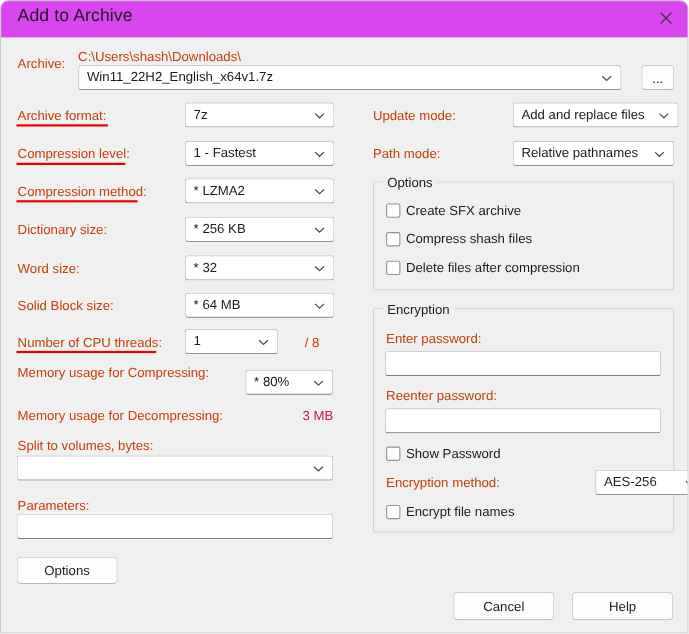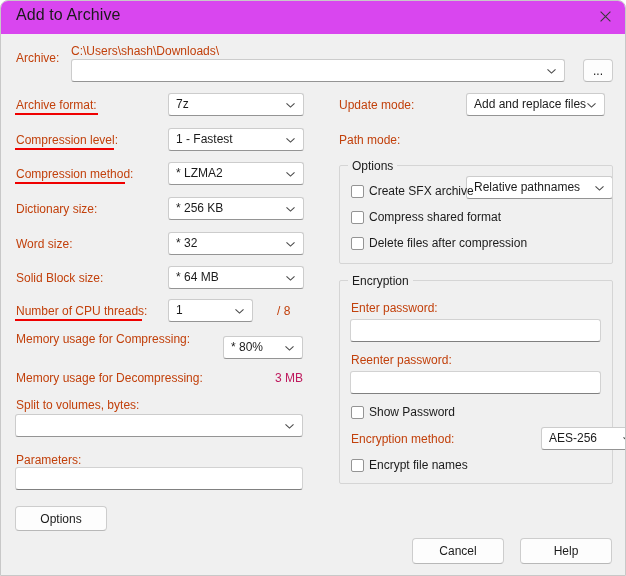--- a/index.html
+++ b/index.html
@@ -190,20 +190,21 @@
       <svg width="11" height="11" viewBox="0 0 11 11">
         <path d="M0.6 0.6 L10.4 10.4 M10.4 0.6 L0.6 10.4" stroke="#3a3a3a" stroke-width="1.1" fill="none"></path>
       </svg>
     </div>
   </div>
 
   <div class="lbl" style="left:15px; top:50px;">Archive:</div>
   <div class="lbl" style="left:70px; top:43px;">C:\Users\shash\Downloads\</div>
 
   <div class="combo" style="left:70px; top:58px; width:494px;">
+    <div class="ctext">Win11_22H2_English_x64v1.7z</div>
     <span class="chev">
       <svg width="11" height="11" viewBox="0 0 11 11">
           <path d="M1.5 3.8 L5.5 7.6 L9.5 3.8" stroke="#4a4a4a" stroke-width="1.1" fill="none"></path>
         </svg>
     </span>
   </div>
 
   <div class="btn" style="left:582px; top:58px; width:30px; height:23px;">...</div>
 
   <div class="lbl" style="left:15px; top:97px;">Archive format:</div>
@@ -303,49 +304,49 @@
         </svg>
     </span>
   </div>
 
   <div class="lbl" style="left:15px; top:452px;">Parameters:</div>
   <div class="tinput" style="left:14px; top:466px; width:288px;"></div>
 
   <div class="btn" style="left:14px; top:505px; width:92px; height:25px;">Options</div>
 
   <div class="lbl" style="left:338px; top:97px;">Update mode:</div>
-  <div class="combo" style="left:465px; top:92px; width:139px;">
+  <div class="combo" style="left:465px; top:92px; width:151px;">
     <div class="ctext">Add and replace files</div>
     <span class="chev">
       <svg width="11" height="11" viewBox="0 0 11 11">
           <path d="M1.5 3.8 L5.5 7.6 L9.5 3.8" stroke="#4a4a4a" stroke-width="1.1" fill="none"></path>
         </svg>
     </span>
   </div>
 
   <div class="lbl" style="left:338px; top:132px;">Path mode:</div>
-  <div class="combo" style="left:465px; top:127px; width:147px;margin-top:48px;">
+  <div class="combo" style="left:465px; top:127px; width:147px;">
     <div class="ctext">Relative pathnames</div>
     <span class="chev">
       <svg width="11" height="11" viewBox="0 0 11 11">
           <path d="M1.5 3.8 L5.5 7.6 L9.5 3.8" stroke="#4a4a4a" stroke-width="1.1" fill="none"></path>
         </svg>
     </span>
   </div>
 
   <div class="group" style="left:338px; top:164px; width:274px; height:99px;"></div>
   <div class="group-title" style="left:347px; top:158px;">Options</div>
 
   <div class="cbrow" style="left:350px; top:183px;">
     <span class="cbbox"></span>
     <span class="cblabel">Create SFX archive</span>
   </div>
   <div class="cbrow" style="left:350px; top:209px;">
     <span class="cbbox"></span>
-    <span class="cblabel">Compress shared format</span>
+    <span class="cblabel">Compress shash files</span>
   </div>
   <div class="cbrow" style="left:350px; top:235px;">
     <span class="cbbox"></span>
     <span class="cblabel">Delete files after compression</span>
   </div>
 
   <div class="group" style="left:338px; top:279px; width:274px; height:204px;"></div>
   <div class="group-title" style="left:347px; top:273px;">Encryption</div>
 
   <div class="lbl" style="left:350px; top:300px;">Enter password:</div>

